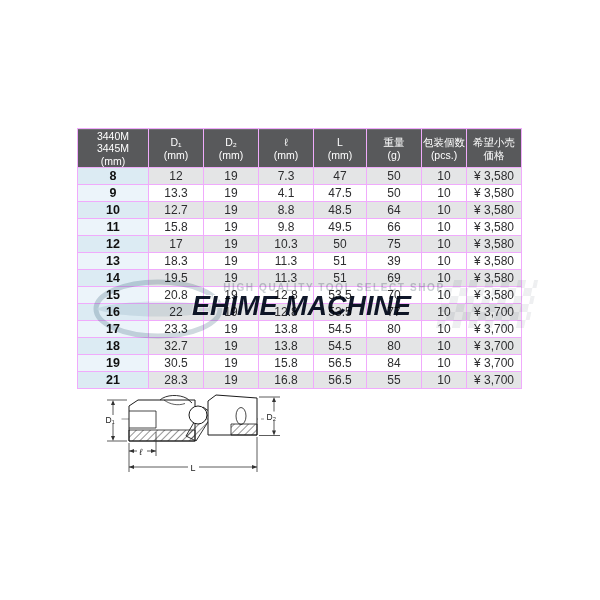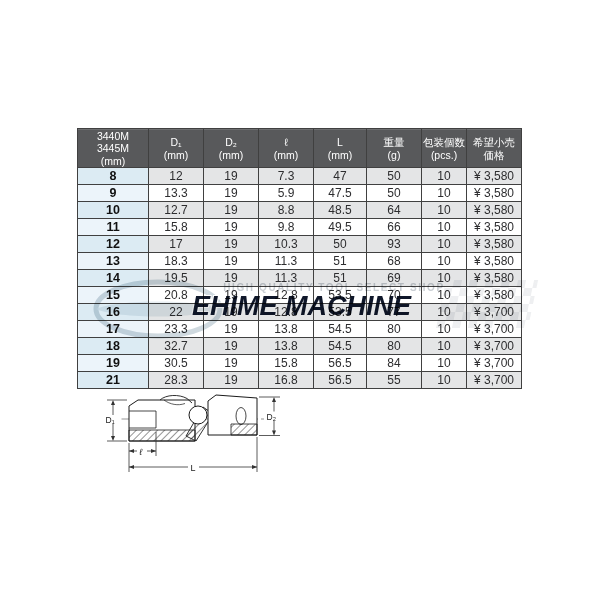--- a/index.html
+++ b/index.html
@@ -5,21 +5,21 @@
   html,body{margin:0;padding:0;}
   body{
     width:600px;height:600px;background:#ffffff;position:relative;overflow:hidden;
     font-family:"Liberation Sans","DejaVu Sans",sans-serif;
     -webkit-font-smoothing:antialiased;
   }
   .page{position:absolute;inset:0;background:#fff;}
 
   
   .table-wrap{position:absolute;left:77px;top:128px;}
-  table.spec{border-collapse:separate;border-spacing:1px;background:#404040;table-layout:fixed;}
+  table.spec{border-collapse:separate;border-spacing:1px;background:#f0abfc;table-layout:fixed;}
   table.spec th,table.spec td{padding:0;margin:0;}
   table.spec th{
     background:#58595b;color:#ffffff;font-weight:normal;
     font-size:10.5px;line-height:1.18;height:34px;text-align:center;vertical-align:middle;
     border-top:1px solid #6d6e70;
   }
   table.spec td{
     height:16px;font-size:12px;text-align:center;vertical-align:middle;color:#2d2d2f;
     white-space:nowrap;
   }
@@ -120,21 +120,21 @@
             <td>7.3</td>
             <td>47</td>
             <td>50</td>
             <td>10</td>
             <td>¥ 3,580</td>
           </tr>
           <tr class="odd">
             <td>9</td>
             <td>13.3</td>
             <td>19</td>
-            <td>5.9</td>
+            <td>4.1</td>
             <td>47.5</td>
             <td>50</td>
             <td>10</td>
             <td>¥ 3,580</td>
           </tr>
           <tr class="even">
             <td>10</td>
             <td>12.7</td>
             <td>19</td>
             <td>8.8</td>
@@ -152,31 +152,31 @@
             <td>66</td>
             <td>10</td>
             <td>¥ 3,580</td>
           </tr>
           <tr class="even">
             <td>12</td>
             <td>17</td>
             <td>19</td>
             <td>10.3</td>
             <td>50</td>
-            <td>93</td>
+            <td>75</td>
             <td>10</td>
             <td>¥ 3,580</td>
           </tr>
           <tr class="odd">
             <td>13</td>
             <td>18.3</td>
             <td>19</td>
             <td>11.3</td>
             <td>51</td>
-            <td>68</td>
+            <td>39</td>
             <td>10</td>
             <td>¥ 3,580</td>
           </tr>
           <tr class="even">
             <td>14</td>
             <td>19.5</td>
             <td>19</td>
             <td>11.3</td>
             <td>51</td>
             <td>69</td>

